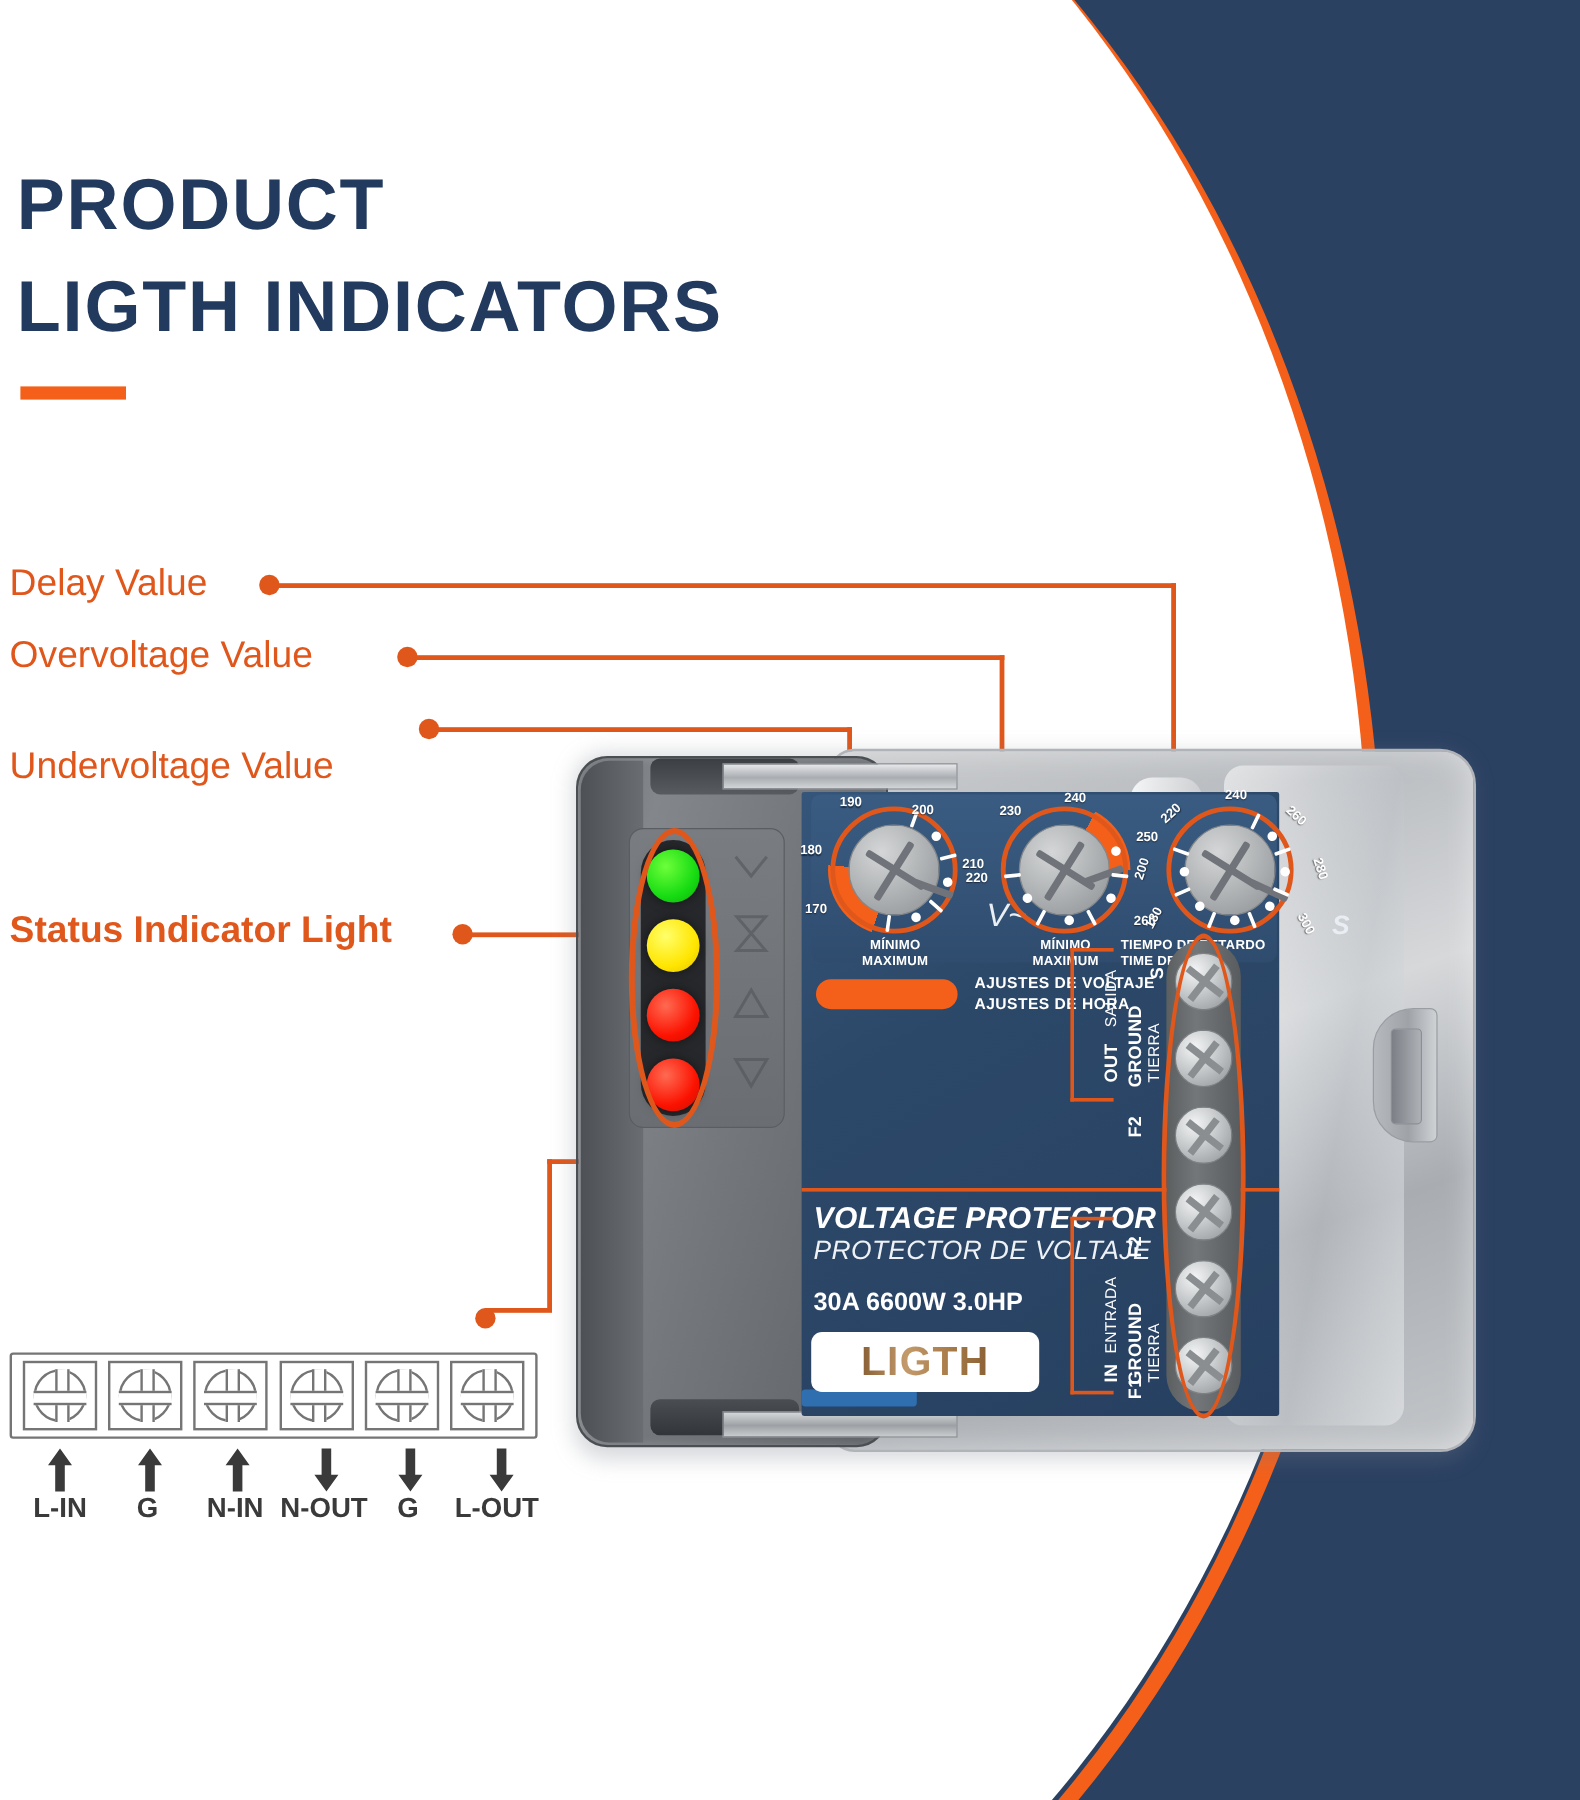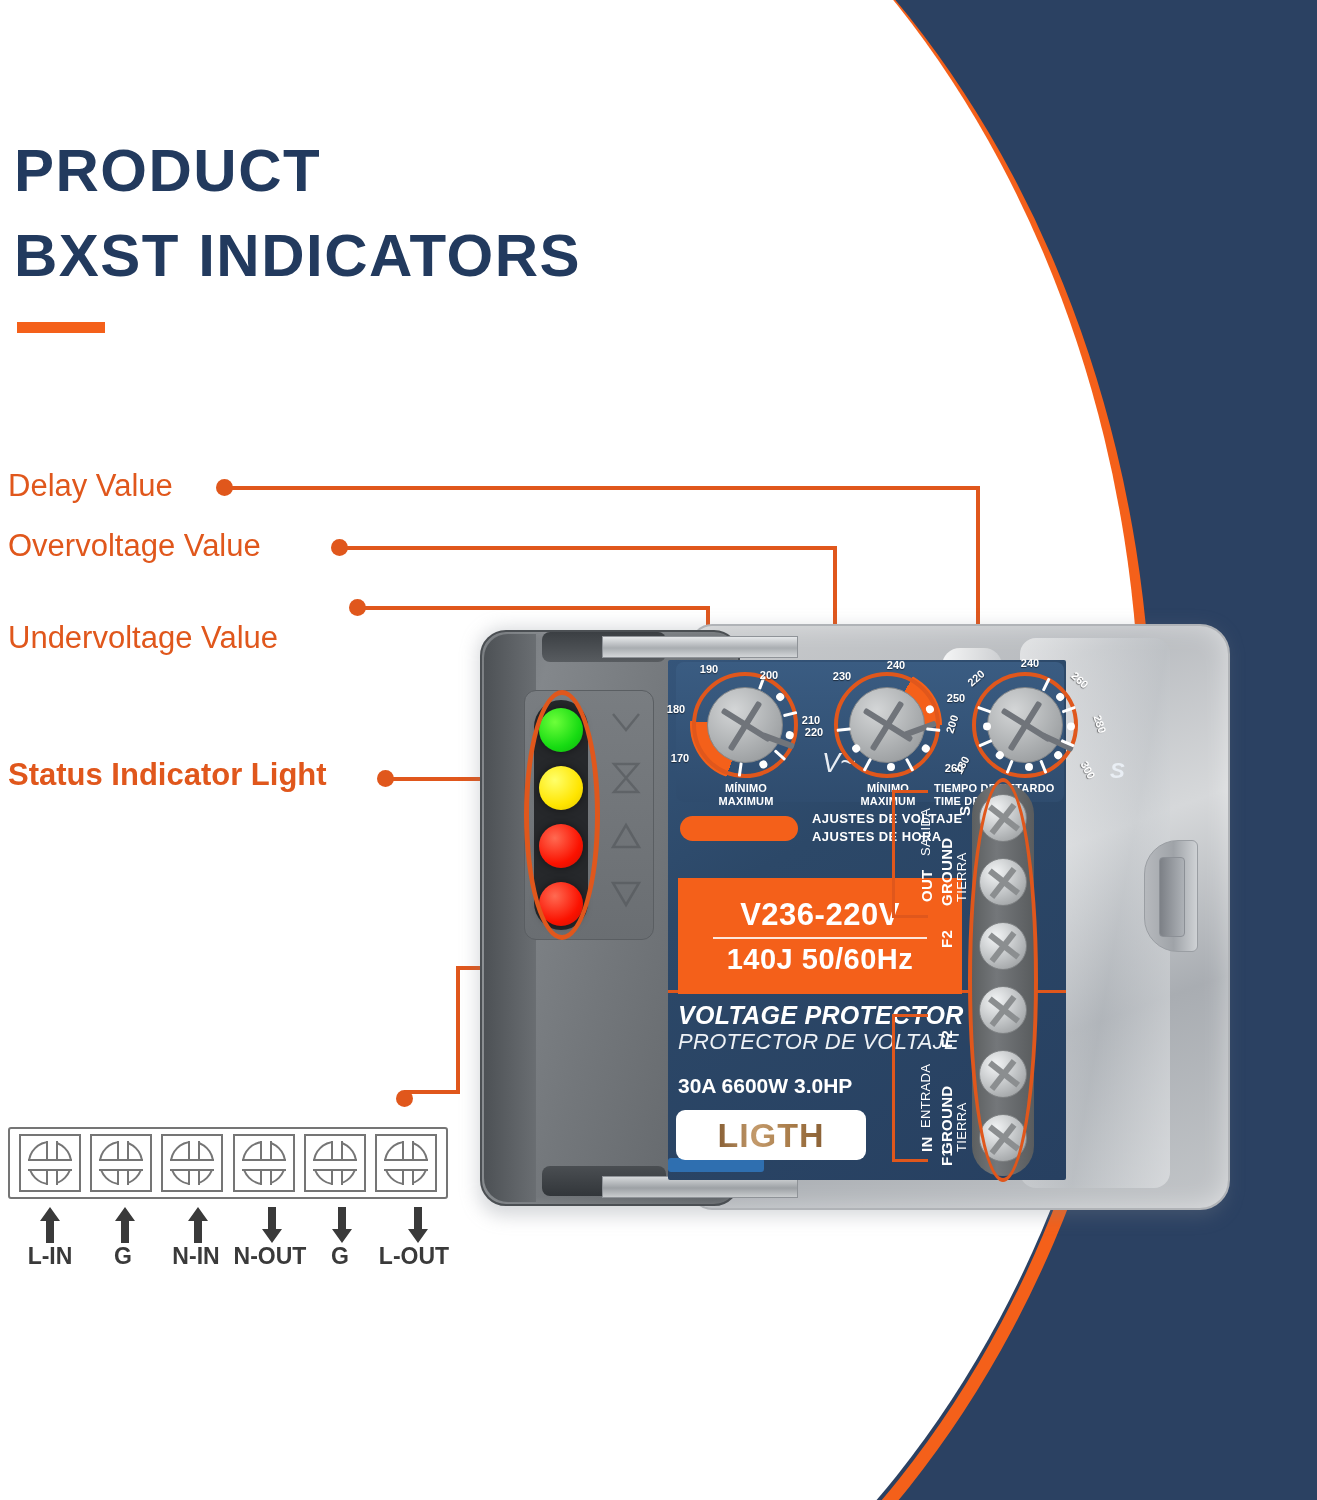--- a/index.html
+++ b/index.html
@@ -524,21 +524,21 @@
 </head>
 <body>
 
 <div id="stage">
 
   <div class="bg-navy"></div>
   <div class="bg-orange-arc"></div>
   <div class="bg-white-circle"></div>
 
   <div class="title"><span>PRODUCT</span>
-<span>BXST INDICATORS</span></div>
+<span>LIGTH INDICATORS</span></div>
   <div class="title-rule"></div>
 
   <div class="callout" style="left:8px; top:468px;">Delay Value</div>
   <div class="dot" style="left:216px; top:479px;"></div>
   <div class="lead-h" style="left:228px; top:486px; width:752px;"></div>
   <div class="lead-v" style="left:976px; top:486px; height:182px;"></div>
 
   <div class="callout" style="left:8px; top:528px;">Overvoltage Value</div>
   <div class="dot" style="left:331px; top:539px;"></div>
   <div class="lead-h" style="left:343px; top:546px; width:494px;"></div>
@@ -728,25 +728,20 @@
       <div class="tnum" style="left:116px; top:98px; transform:translate(-50%,-50%) rotate(62deg);">300</div>
     </div>
     <div class="dial-cap" style="left:462px; top:164px; width:190px; text-align:left;">TIEMPO DE RETARDO
 TIME DELAY</div>
     <div class="ssym" style="left:638px; top:140px;">S</div>
 
     <div class="pill"></div>
     <div class="ajustes">AJUSTES DE VOLTAJE
 AJUSTES DE HORA</div>
 
-    <div class="badge">
-      <div class="badge-l1">V236-220V</div>
-      <div class="badge-div"></div>
-      <div class="badge-l2">140J  50/60Hz</div>
-    </div>
 
     <div class="prod-en">VOLTAGE PROTECTOR</div>
     <div class="prod-es">PROTECTOR DE VOLTAJE</div>
     <div class="ratings">30A 6600W 3.0HP</div>
 
     <div class="logo-box">
       <span class="logo-text">LIGTH</span>
     </div>
 
     <div class="term-col">

